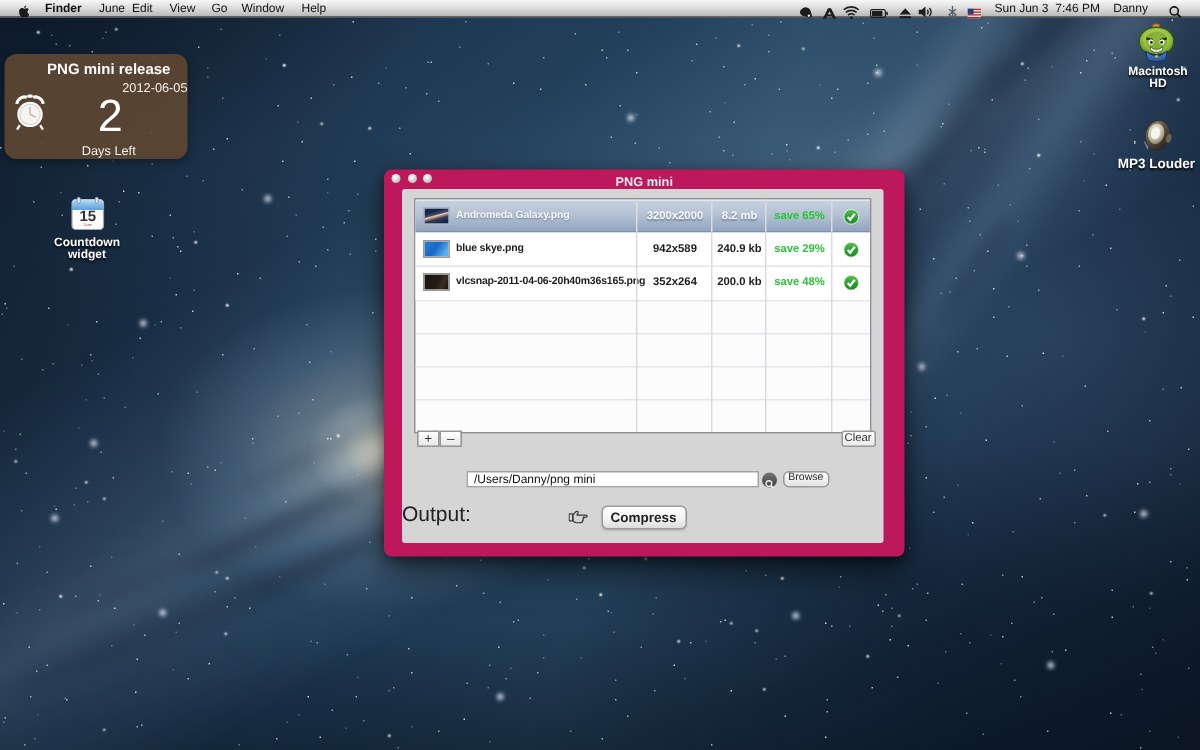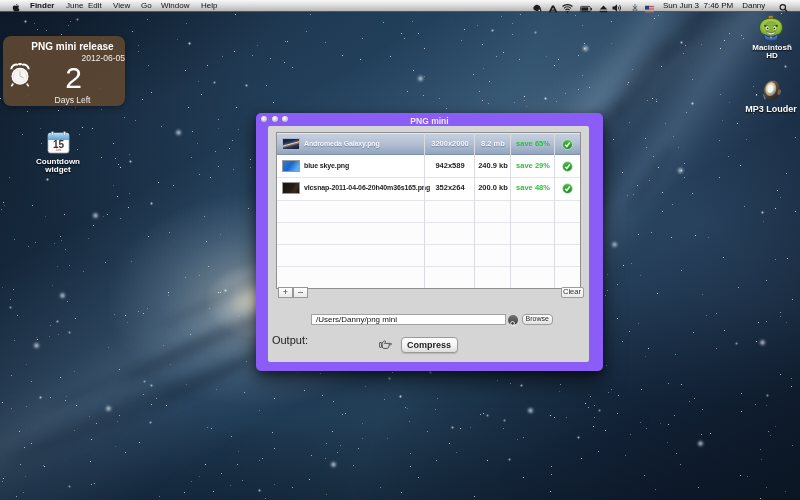--- a/index.html
+++ b/index.html
@@ -41,21 +41,21 @@
 #cdw{position:absolute;left:3px;top:36px;width:122px;height:70px;border-radius:8px;
  background:rgba(93,70,49,0.93);box-shadow:0 2px 6px rgba(0,0,0,0.35);z-index:10;}
 #cdw .t1{position:absolute;left:17px;right:0px;top:5px;text-align:center;font-size:10px;font-weight:bold;color:#fff;}
 #cdw .t2{position:absolute;left:17px;right:0px;top:16.5px;text-align:right;font-size:8.5px;color:#f4efe9;}
 #cdw .t3{position:absolute;left:19px;right:0px;top:25px;text-align:center;font-size:30px;font-weight:400;color:#fff;}
 #cdw .t4{position:absolute;left:17px;right:0px;top:58.5px;text-align:center;font-size:8.5px;color:#f4efe9;}
 
 .dlbl{position:absolute;color:#fff;font-weight:bold;font-size:8px;text-align:center;line-height:6.5px;
  text-shadow:0 1px 1.5px rgba(0,0,0,0.95);z-index:10;}
 
-#win{position:absolute;left:256px;top:113px;width:347px;height:258px;background:#8b5cf6;border-radius:5px;
+#win{position:absolute;left:256px;top:113px;width:347px;height:258px;background:#be185d;border-radius:5px;
  box-shadow:0 10px 22px rgba(0,0,0,0.52), 0 3px 8px rgba(0,0,0,0.42);z-index:20;}
 #win .light{position:absolute;top:3px;width:6px;height:6px;border-radius:50%;
  background:radial-gradient(circle at 40% 35%, #ffffff, #c9c9c9 60%, #9a9a9a);}
 #wtitle{position:absolute;left:0;top:3px;width:100%;text-align:center;font-size:8.5px;font-weight:bold;color:#ececec;}
 #wbody{position:absolute;left:12px;top:13px;width:321px;height:236px;background:#d5d5d6;border-radius:2px;}
 
 #tbl{position:absolute;left:8px;top:6px;width:303px;height:155px;background:#fcfcfd;border:1px solid #8f8f93;}
 .trow{position:absolute;left:0;width:303px;height:22.2px;}
 .vline{position:absolute;top:0;bottom:0;width:1px;background:#dadce2;}
 .hline{position:absolute;left:0;width:303px;height:1px;background:#e3e5ea;}
@@ -69,21 +69,21 @@
 #row1 .tname,#row1 .tdim,#row1 .tsz{color:#f6f8fb;text-shadow:0 1px 1px rgba(60,80,110,0.5);}
 #row1 .tsv{color:#1fc92f;}
 #row2{top:22.2px;background:#fff;}
 #row3{top:44.4px;background:#fff;}
 
 .sbtn{position:absolute;height:11px;background:linear-gradient(#ffffff,#e8e8e8);border:1px solid #979797;box-sizing:border-box;
  font-size:9px;line-height:9.5px;text-align:center;color:#3a3a3a;font-weight:normal;}
 #clearb{position:absolute;left:292.5px;top:160.5px;width:23px;height:11px;background:linear-gradient(#ffffff,#eaeaea);
  border:1px solid #9b9b9b;box-sizing:border-box;border-radius:2px;font-size:7.5px;line-height:8.5px;text-align:center;color:#2a2a2a;}
 
-#outlbl{position:absolute;left:0px;top:190px;width:40px;text-align:right;font-size:11px;color:#222;margin-top:18px;}
+#outlbl{position:absolute;left:0px;top:190px;width:40px;text-align:right;font-size:14px;color:#222;margin-top:18px;}
 #outfld{position:absolute;left:43px;top:188px;width:195px;height:11px;background:#fff;border:1px solid #a2a2a4;box-sizing:border-box;
  font-size:8px;line-height:10px;color:#111;padding-left:4px;}
 #mag{position:absolute;left:239.5px;top:188.5px;width:10px;height:10px;border-radius:50%;
  background:linear-gradient(#757575,#3e3e3e);}
 #browseb{position:absolute;left:253.5px;top:188px;width:31.5px;height:10.5px;border-radius:4px;
  background:linear-gradient(#ffffff,#e2e2e2);border:1px solid #9b9b9b;box-sizing:border-box;
  font-size:7px;line-height:8.5px;text-align:center;color:#2a2a2a;}
 
 #compb{position:absolute;left:132.5px;top:211px;width:57px;height:16px;border-radius:4px;
  background:linear-gradient(#ffffff,#f2f2f2 60%,#dcdcdc);border:1px solid #9a9a9a;box-sizing:border-box;

